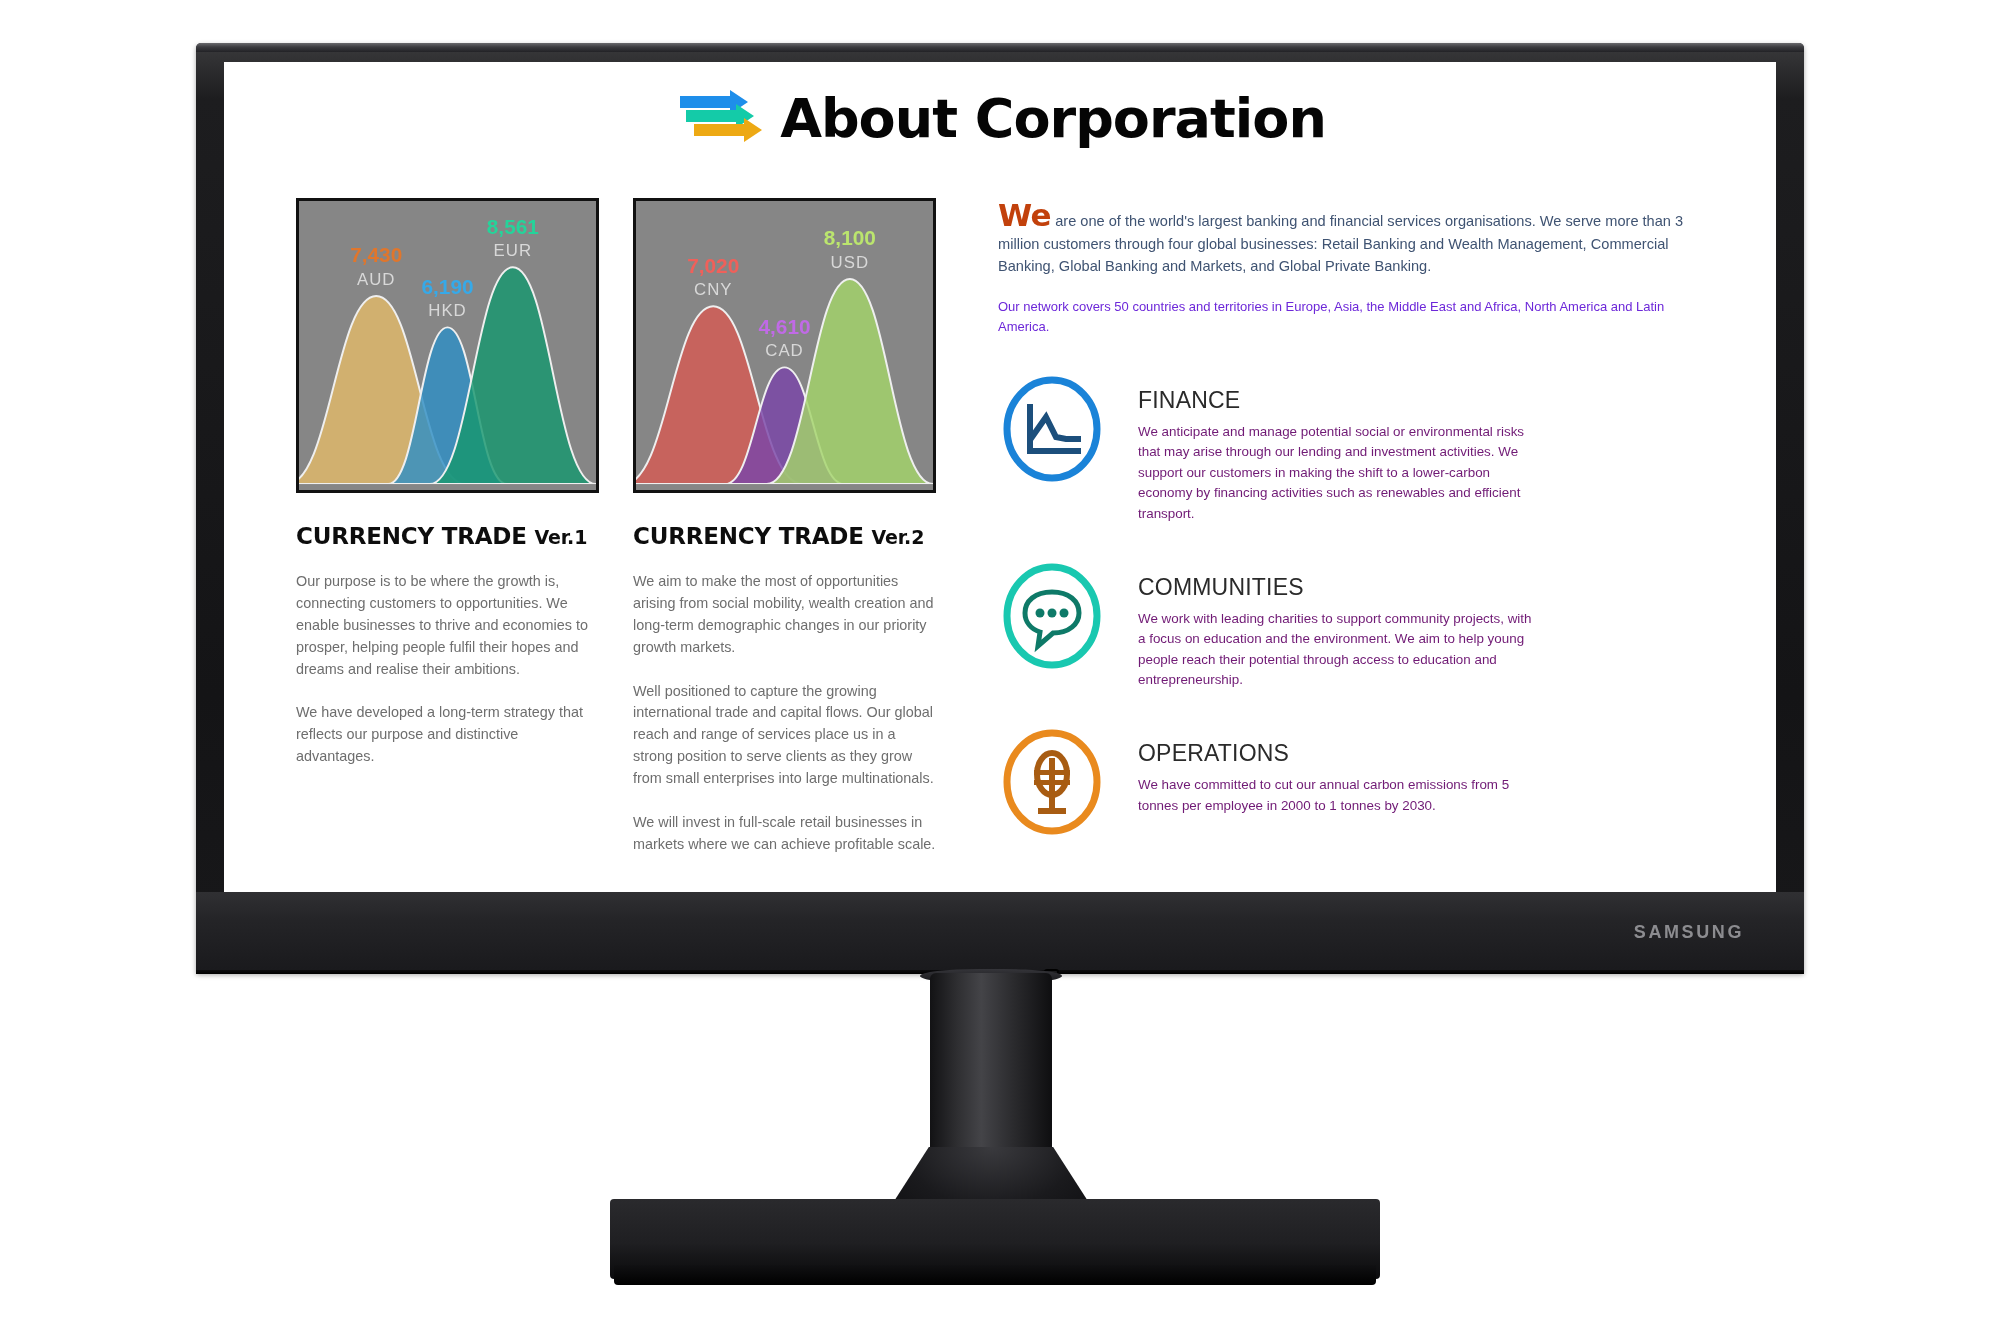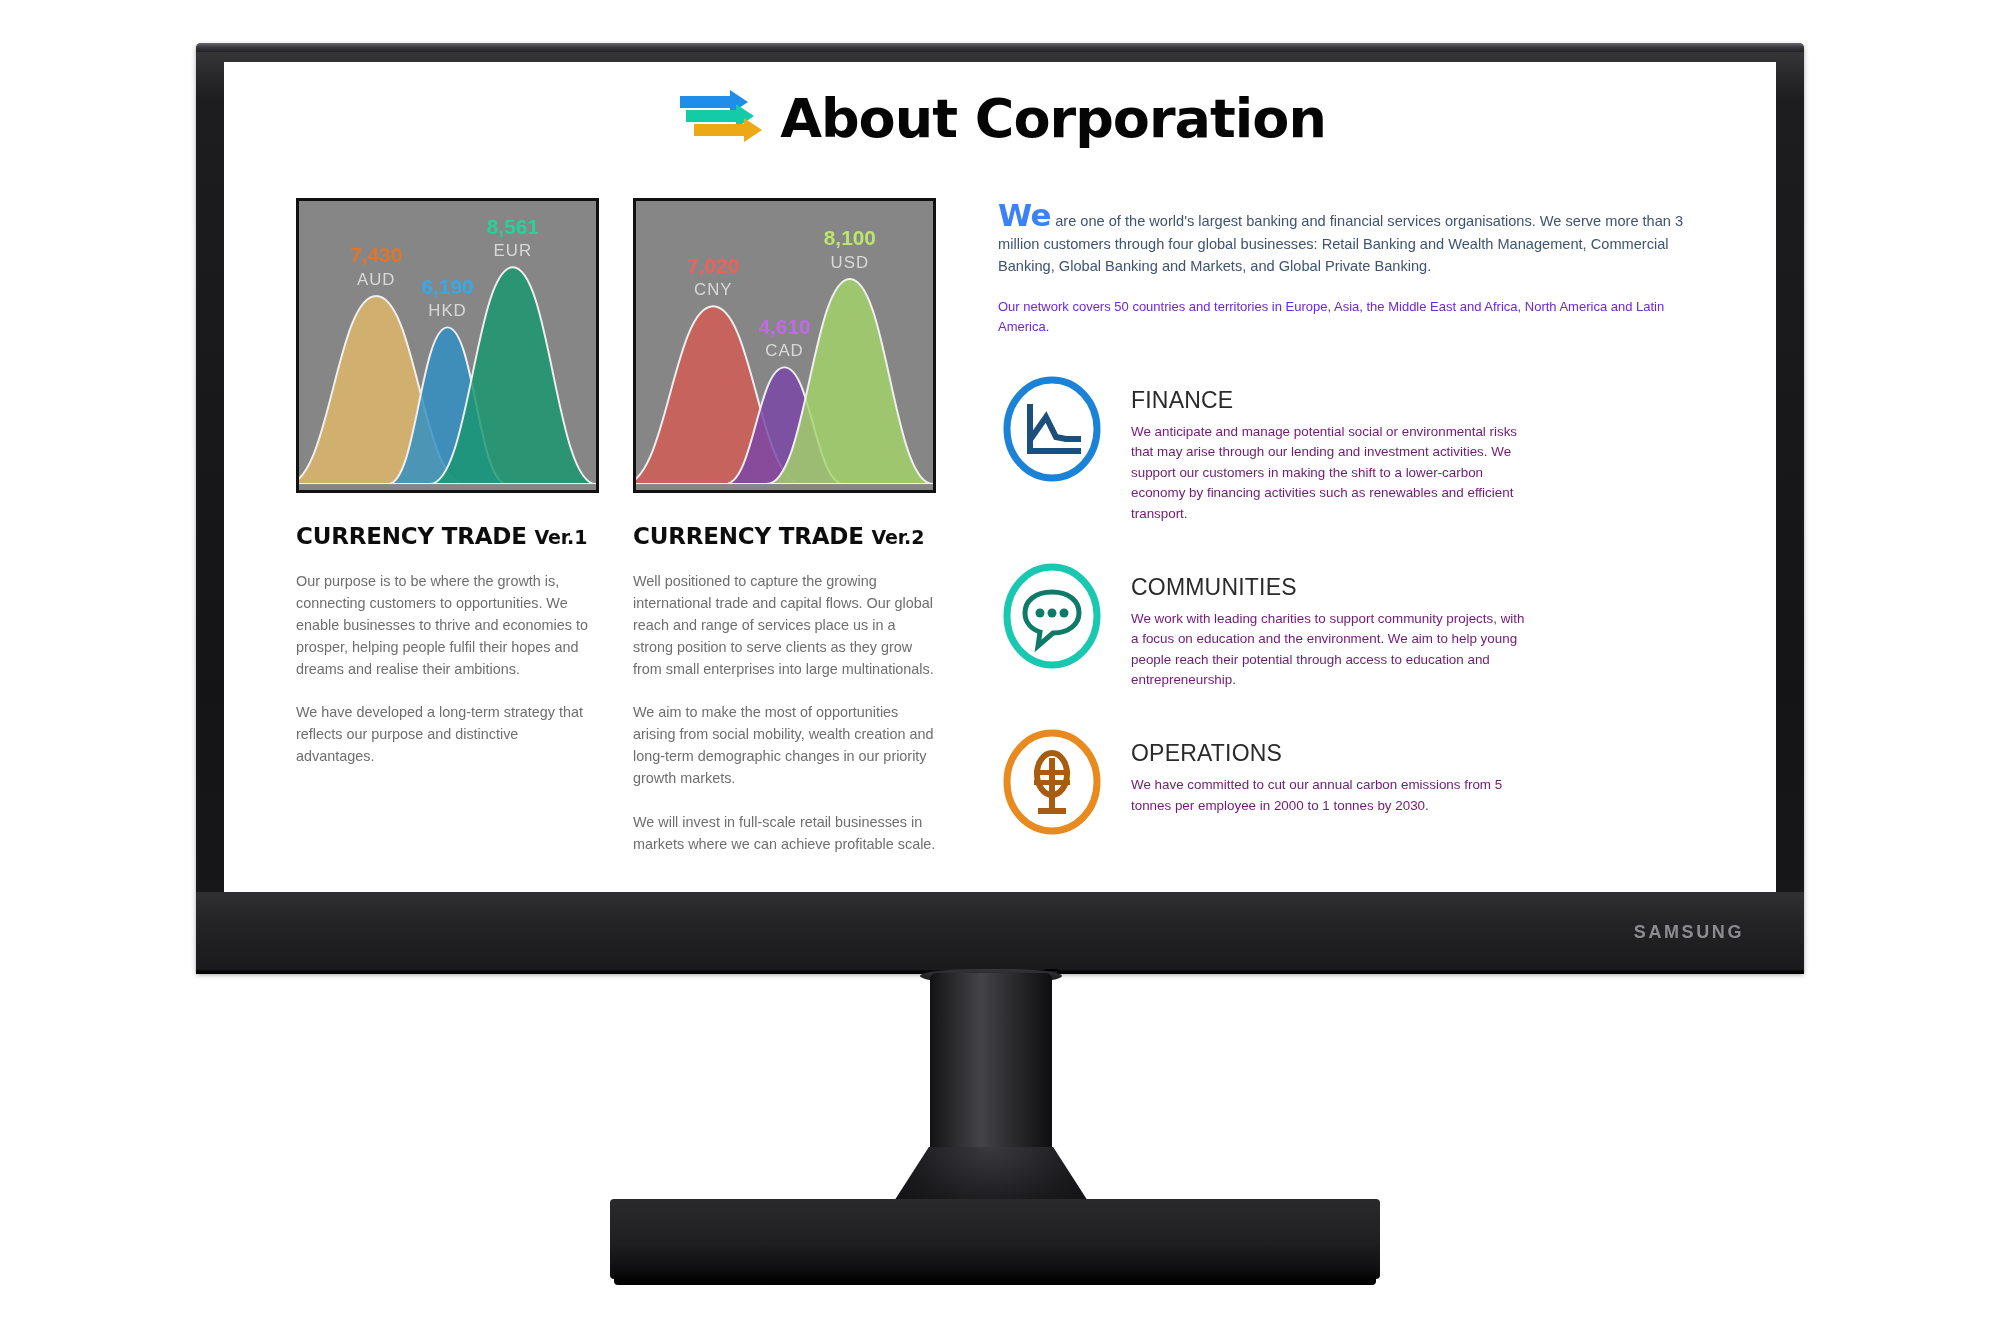--- a/index.html
+++ b/index.html
@@ -121,31 +121,31 @@
   .trade-para + .trade-para { }
 
   #right-column { flex: 1; padding-left: 62px; padding-top: 2px; }
 
   #intro-lead {
     font-size: 14.6px; line-height: 1.55; color: #3f5372;
     font-family: "Liberation Sans", sans-serif;
   }
   #intro-lead .we {
     font-family: "DejaVu Sans", sans-serif;
-    font-size: 31px; font-weight: 700; color: #3b82f6;
+    font-size: 31px; font-weight: 700; color: #c2410c;
     letter-spacing: -0.5px; line-height: 1;
   }
   #intro-second {
     margin-top: 19px;
     font-size: 13px; line-height: 1.55; color: #6d28d9;
   }
 
   .pillar-list { margin-top: 38px; }
   .pillar {
-    display: flex; align-items: flex-start; gap: 25px;
+    display: flex; align-items: flex-start; gap: 32px;
     margin-bottom: 38px;
   }
   .pillar-icon { width: 108px; height: 108px; flex: none; }
   .pillar-text { flex: 1; padding-top: 12px; }
   .pillar-title {
     font-size: 23px; color: #2a2a2a; letter-spacing: .2px;
     font-family: "Liberation Sans", sans-serif; font-weight: 400;
     margin-bottom: 8px;
   }
   .pillar-desc {
@@ -239,22 +239,22 @@
                     <text x="150" y="157.09463999999997" text-anchor="middle" fill="#d8d8d8" font-size="17" letter-spacing="1" font-family="&quot;Liberation Sans&quot;, sans-serif">CAD</text>
                     <text x="216" y="44.83439999999999" text-anchor="middle" fill="#bbe56e" font-size="21" font-weight="600" font-family="&quot;Liberation Sans&quot;, sans-serif">8,100</text>
                     <text x="216" y="67.83439999999999" text-anchor="middle" fill="#d8d8d8" font-size="17" letter-spacing="1" font-family="&quot;Liberation Sans&quot;, sans-serif">USD</text>
                   </g>
               </svg>
             </div>
             <div class="trade-heading">
               <span>CURRENCY TRADE</span>
               <span class="ver">Ver.2</span>
             </div>
+            <p class="trade-para">We aim to make the most of opportunities arising from social mobility, wealth creation and long-term demographic changes in our priority growth markets.</p>
             <p class="trade-para">Well positioned to capture the growing international trade and capital flows. Our global reach and range of services place us in a strong position to serve clients as they grow from small enterprises into large multinationals.</p>
-            <p class="trade-para">We aim to make the most of opportunities arising from social mobility, wealth creation and long-term demographic changes in our priority growth markets.</p>
             <p class="trade-para">We will invest in full-scale retail businesses in markets where we can achieve profitable scale.</p>
           </div>
         </div>
 
         <div id="right-column">
           <p id="intro-lead">
             <span class="we">We</span><span> are one of the world's largest banking and financial services organisations. We serve more than 3 million customers through four global businesses: Retail Banking and Wealth Management, Commercial Banking, Global Banking and Markets, and Global Private Banking.</span>
           </p>
           <p id="intro-second">Our network covers 50 countries and territories in Europe, Asia, the Middle East and Africa, North America and Latin America.</p>
 

